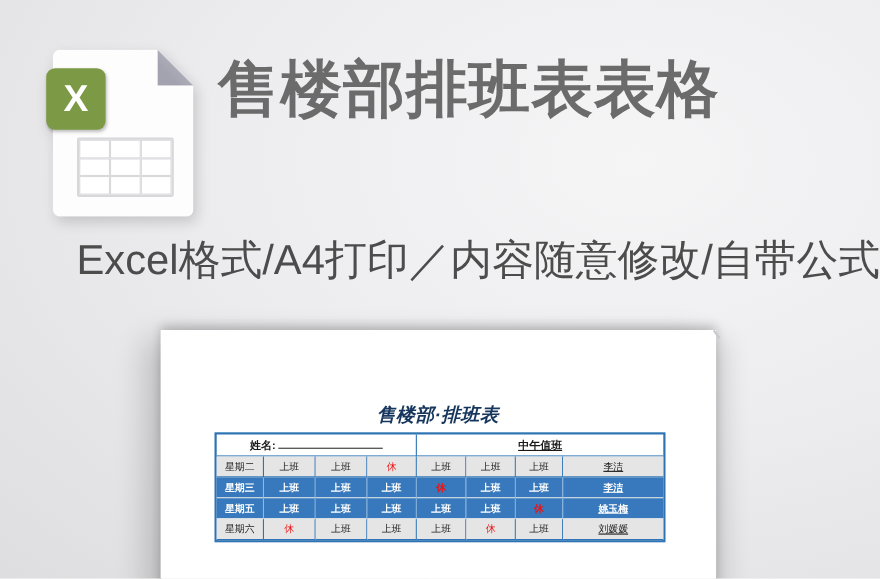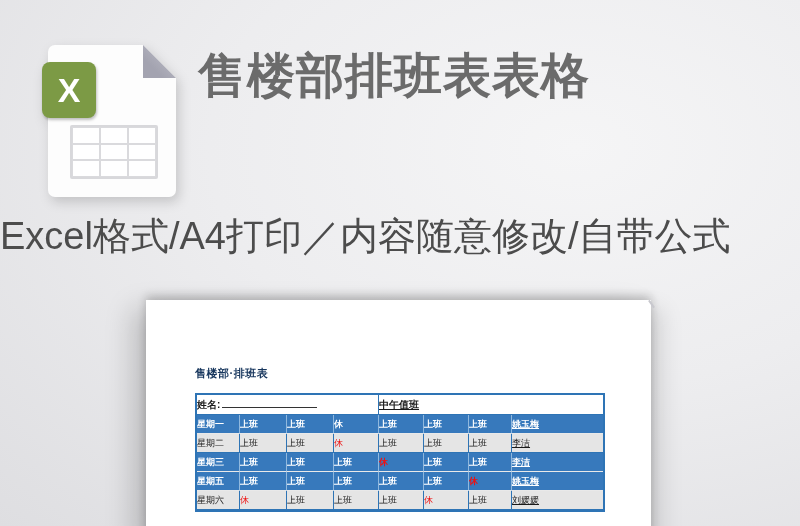--- a/index.html
+++ b/index.html
@@ -28,34 +28,34 @@
     background:var(--excel-green);border-radius:8px;
     display:flex;align-items:center;justify-content:center;
     box-shadow:1px 2px 3px rgba(0,0,0,0.25);}
   .excel-badge span{color:#fff;font-size:34px;font-weight:bold;line-height:1;}
   .sheet-grid{position:absolute;left:22px;top:80px;width:88px;height:54px;
     display:grid;grid-template-columns:repeat(3,1fr);grid-template-rows:repeat(3,1fr);
     border:2px solid #d8d8db;border-radius:2px;background:#fff;}
   .sheet-grid div{border:1px solid #dadadd;}
   
   .main-title{position:absolute;left:198px;top:44px;width:560px;
-    font-size:48px;font-weight:bold;color:#6b6b6b;letter-spacing:1px;white-space:nowrap;}
-  .subtitle{position:absolute;left:0;top:211px;width:800px;text-align:left;
+    font-size:56px;font-weight:bold;color:#6b6b6b;letter-spacing:1px;white-space:nowrap;}
+  .subtitle{position:absolute;left:0;top:211px;width:800px;text-align:right;
     font-size:38px;color:#4c4c4c;white-space:nowrap;}
   
   .doc-page{position:absolute;left:146px;top:300px;width:505px;height:240px;background:#fff;
     box-shadow:0 -4px 9px rgba(0,0,0,0.20), -14px 8px 26px rgba(0,0,0,0.18), 12px 8px 20px rgba(0,0,0,0.10);}
   .corner-mark{position:absolute;right:-5px;top:3px;width:9px;height:2px;background:#c8c8ce;transform:rotate(55deg);}
-  .doc-title{position:absolute;left:49px;top:66px;width:406px;
-    font-size:11px;font-weight:bold;color:var(--doc-title-navy);letter-spacing:0.5px;}
+  .doc-title{position:absolute;left:49px;top:66px;width:406px;text-align:center;
+    font-size:17px;font-weight:bold;color:var(--doc-title-navy);letter-spacing:0.5px;font-style:italic;}
   table.schedule{position:absolute;left:49px;top:93px;width:406px;
     border-collapse:separate;border-spacing:0;table-layout:fixed;
     border:2px solid var(--accent-blue);background:#fff;}
   table.schedule td{border-right:1px solid var(--accent-blue);border-bottom:1px solid var(--accent-blue);
-    text-align:left;vertical-align:middle;font-size:9px;color:#1a1a1a;height:19px;
+    text-align:center;vertical-align:middle;font-size:9px;color:#1a1a1a;height:19px;
     overflow:hidden;white-space:nowrap;margin-left:11px;}
   tr.hdr td{height:20px;font-size:10px;font-weight:bold;}
   .name-line{display:inline-block;width:95px;border-bottom:1px solid #333;height:10px;margin-left:2px;}
   tr.row-blue td{background:var(--row-blue);color:#fff;font-weight:bold;
     border-right-color:#8FB8DE;border-bottom-color:#e9e9e9;}
   td.rest-red{color:var(--rest-red) !important;}
   tr.row-white td{background:#e5e5e5;}
   tr td:last-child{border-right:none;text-decoration:underline;}
 </style>
 </head>
@@ -97,30 +97,20 @@
         <col style="width:43px">
         <col style="width:91px">
     </colgroup>
     <tbody>
       <tr class="hdr">
         <td colspan="4">
           <span>姓名:</span><span class="name-line"></span>
         </td>
         <td colspan="4">中午值班</td>
       </tr>
-    <tr class="row-blue">
-          <td>星期一</td>
-          <td>上班</td>
-          <td>上班</td>
-          <td>休</td>
-          <td>上班</td>
-          <td>上班</td>
-          <td>上班</td>
-          <td>姚玉梅</td>
-        </tr>
         <tr class="row-white">
           <td>星期二</td>
           <td>上班</td>
           <td>上班</td>
           <td class="rest-red">休</td>
           <td>上班</td>
           <td>上班</td>
           <td>上班</td>
           <td>李洁</td>
         </tr>

